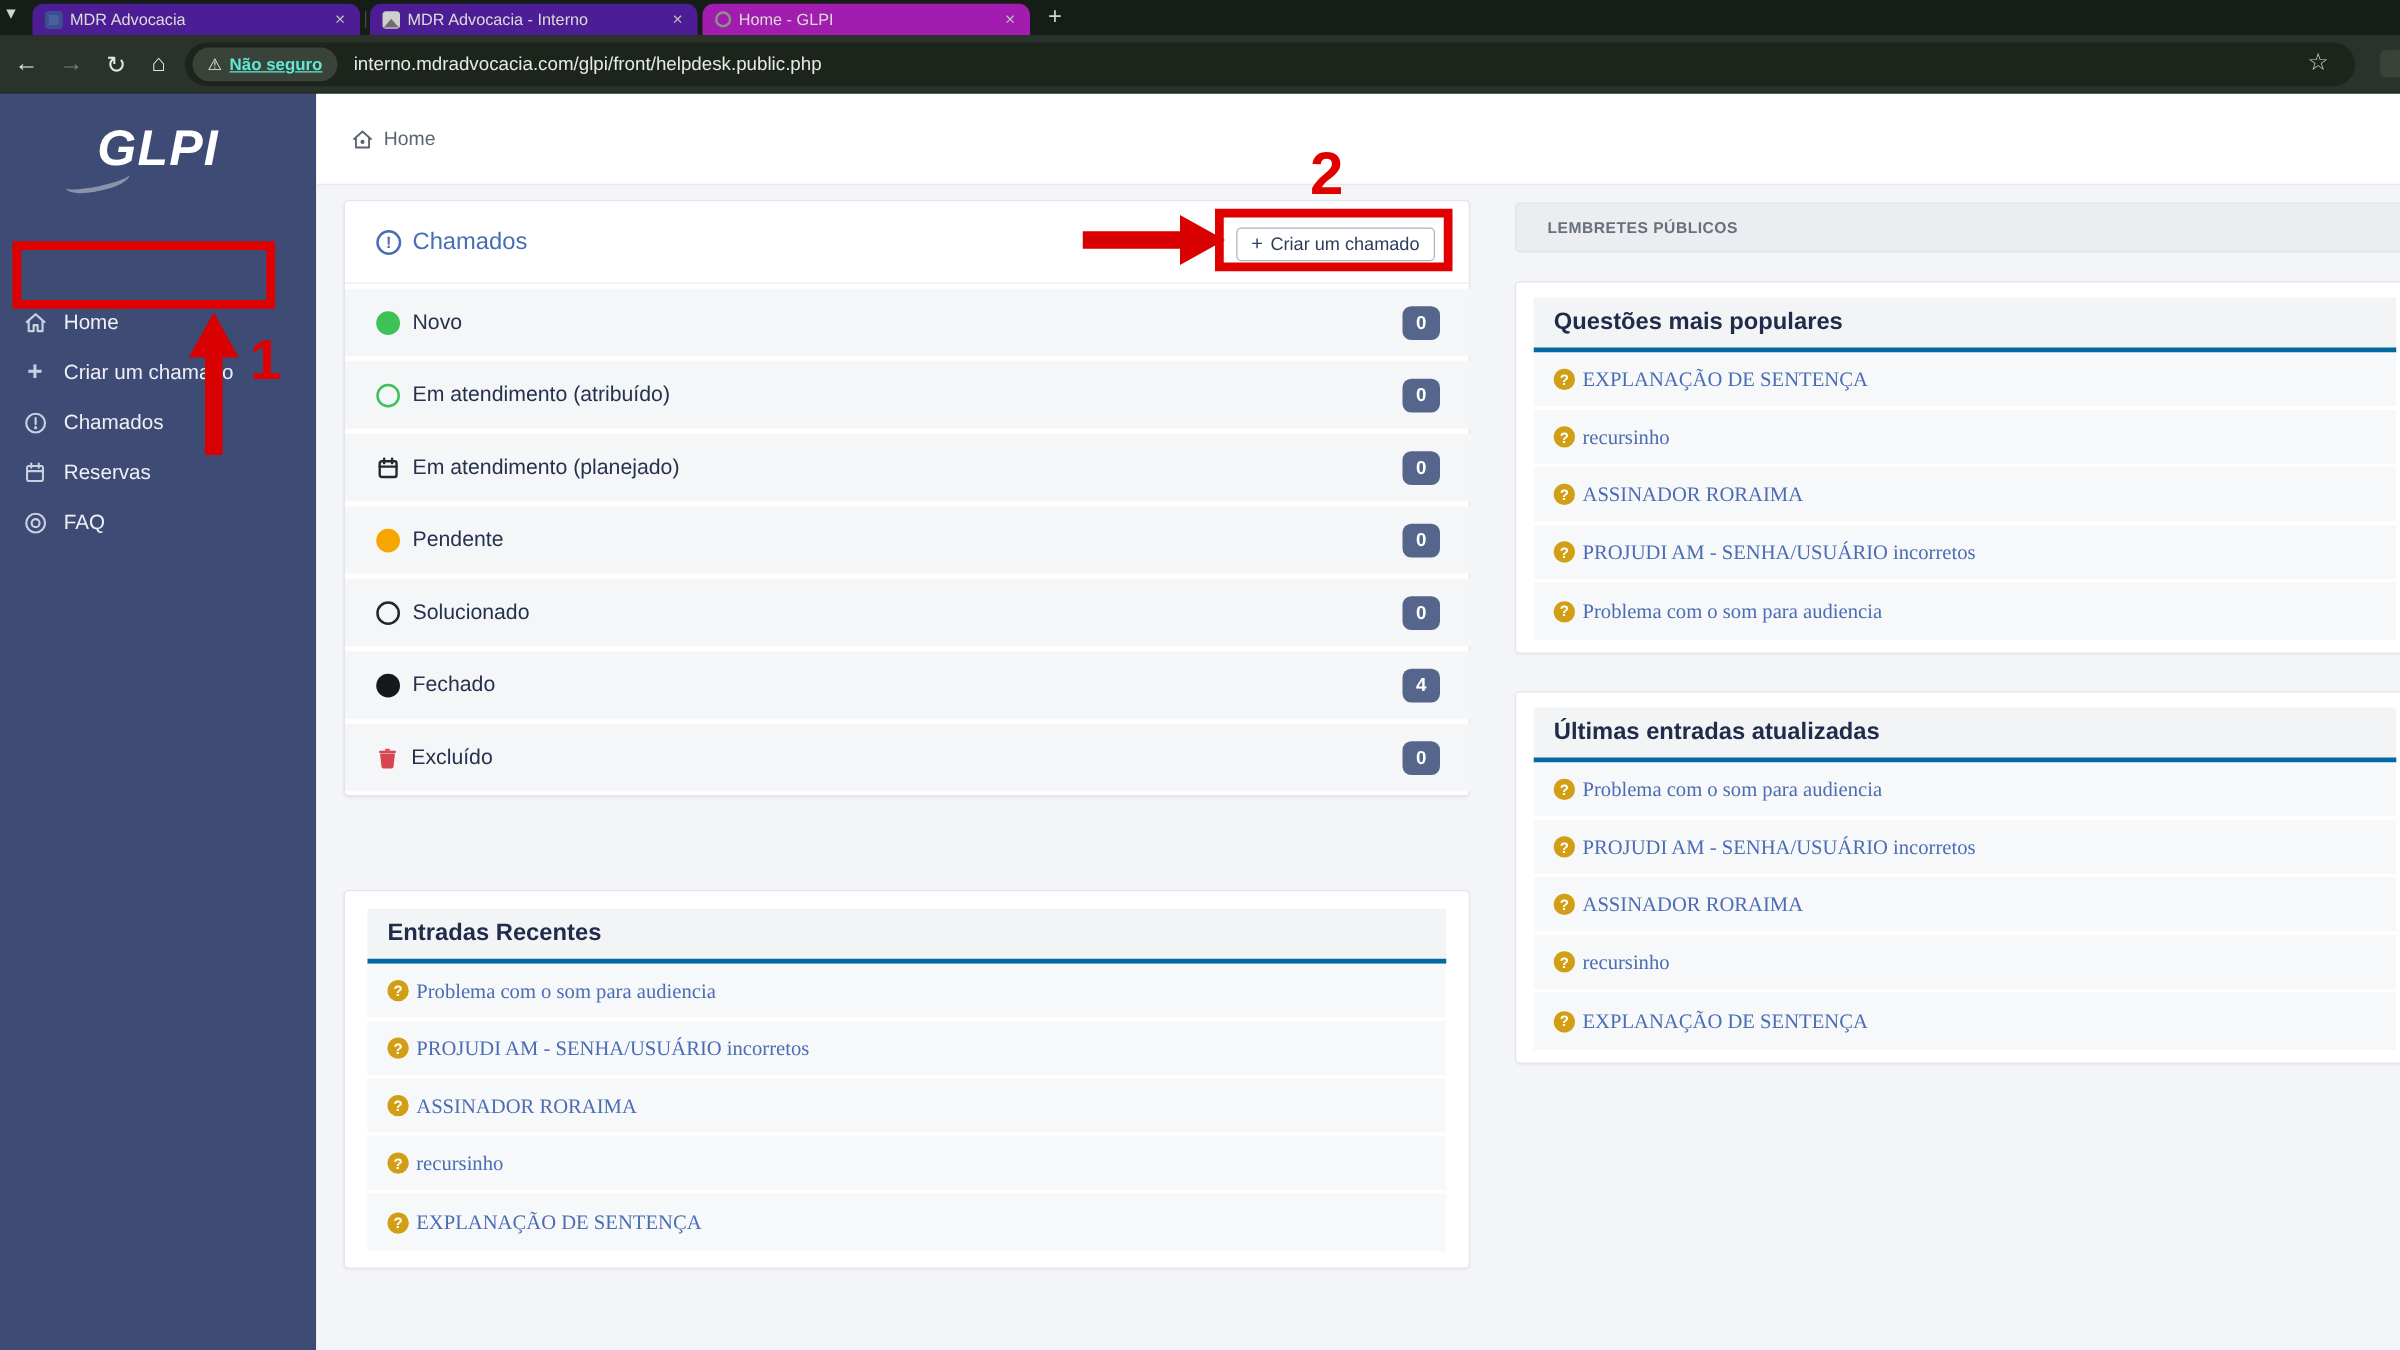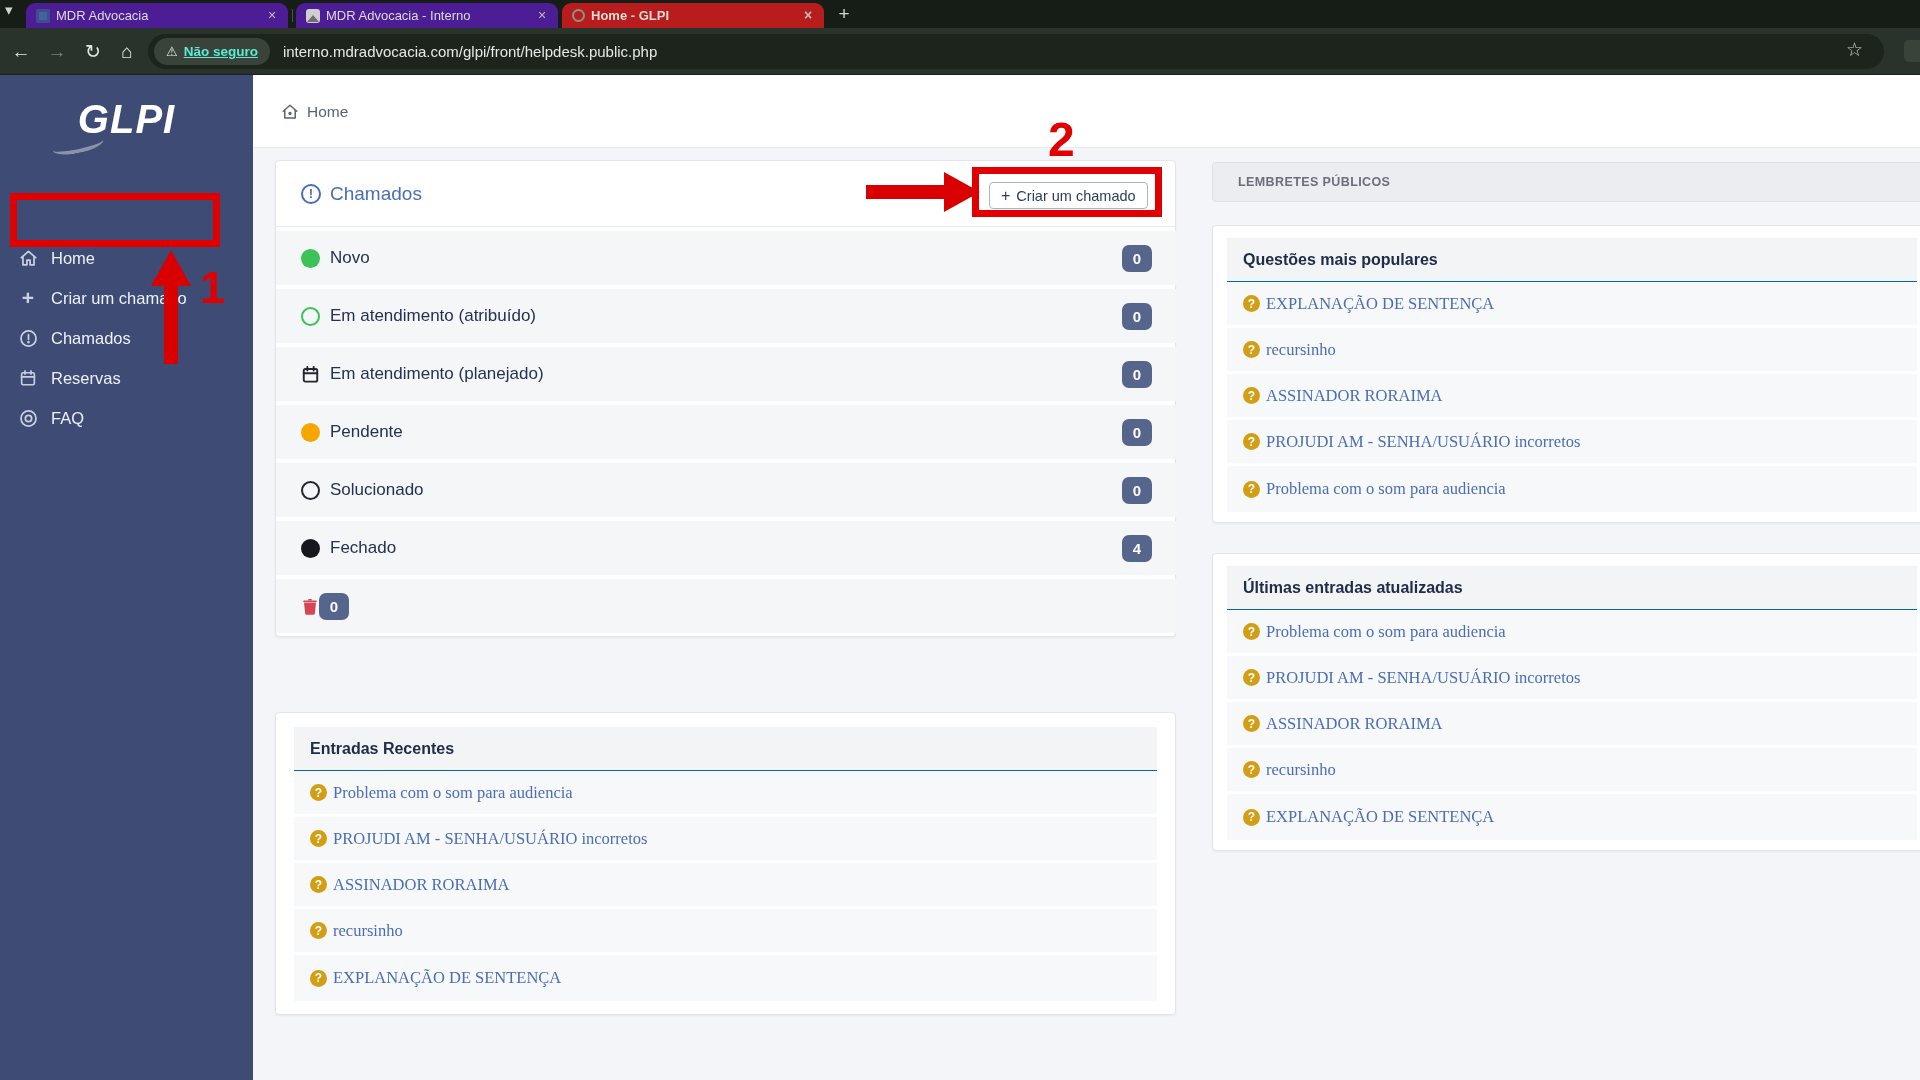--- a/index.html
+++ b/index.html
@@ -4,21 +4,21 @@
 <style>
   * { margin:0; padding:0; box-sizing:border-box; }
   html,body { width:1920px; height:1080px; overflow:hidden; font-family:"Liberation Sans", sans-serif; background:#f3f5f8; }
   .abs { position:absolute; }
   #stage { position:relative; width:1920px; height:1080px; overflow:hidden; }
 
   
   #tabbar { left:0; top:0; width:1920px; height:28px; background:#161d16; }
   .tab { position:absolute; top:3px; height:25px; border-radius:9px 9px 0 0; display:flex; align-items:center; padding:0 8px 0 10px; width:262px; }
   .tab.inactive { background:#4c1d95; }
-  .tab.active { background:#b91c1c;font-weight:bold; }
+  .tab.active { background:#a21caf; }
   .tab-title { color:#d9ded9; font-size:13px; white-space:nowrap; overflow:hidden; flex:1; margin:0 6px; }
   .tab-close { color:#b9c1b9; font-size:14px; width:16px; height:16px; line-height:15px; text-align:center; border-radius:50%; flex:none; }
   .favicon { width:14px; height:14px; flex:none; border-radius:3px; }
   .fav-blue { background:#485fa2; box-shadow:inset 0 0 0 3px #3a4f8c; }
   .fav-img { background:#cfcfcf; position:relative; overflow:hidden; }
   .fav-img::after { content:""; position:absolute; left:1px; bottom:1px; border-left:6px solid transparent; border-right:6px solid transparent; border-bottom:7px solid #6e6e6e; }
   .fav-ring { width:13px; height:13px; border:2px solid #8a938a; border-radius:50%; background:transparent; flex:none; }
   .tab-divider { position:absolute; top:9px; width:1px; height:13px; background:#4a524a; }
   #tab-search { position:absolute; left:5px; top:1px; color:#cfd6cf; font-size:15px; }
   #new-tab-btn { position:absolute; left:832px; top:2px; color:#cfd6cf; font-size:19px; width:24px; height:24px; text-align:center; line-height:24px; }
@@ -67,21 +67,21 @@
   .dot.green { background:#3cc257; }
   .dot.green-o { background:transparent; border:2.5px solid #3cc257; }
   .dot.orange { background:#f7a600; }
   .dot.dark-o { background:transparent; border:2.5px solid #23262e; }
   .dot.dark { background:#16181d; }
   .row-svg { flex:none; }
 
   
   #feeds-band { left:275px; top:652px; width:901px; height:42px; }
   #recent-card { left:275px; top:712px; width:901px; height:303px; padding:14px 18px; }
-  .list-head { height:44px; background:#f3f4f6; border-bottom:1px solid #0369a1; display:flex; align-items:center; padding-left:16px; color:#202c49; font-size:16px; font-weight:bold; }
+  .list-head { height:44px; background:#f3f4f6; border-bottom:4px solid #0369a1; display:flex; align-items:center; padding-left:16px; color:#202c49; font-size:19px; font-weight:bold; }
   .litem { height:46px; background:#f7f8f9; border-bottom:3px solid #fff; display:flex; align-items:center; padding-left:16px; gap:6px; }
   .litem:last-child { border-bottom:none; }
   .qic { width:17px; height:17px; border-radius:50%; background:#d19e15; color:#fff; font-size:12px; font-weight:bold; display:flex; align-items:center; justify-content:center; flex:none; }
   .litem a { color:#4a6db5; font-size:16.5px; text-decoration:none; white-space:nowrap;font-family:Liberation Serif, serif; }
 
   
   #reminders-band { left:1212px; top:162px; width:720px; height:40px; }
   #popular-card { left:1212px; top:225px; width:720px; height:298px; padding:12px 14px; }
   #updated-card { left:1212px; top:553px; width:720px; height:298px; padding:12px 14px; }
 
@@ -254,20 +254,21 @@
         <span class="dot dark"></span>
         <span class="slabel">Fechado</span>
         <span class="sbadge">4</span>
       </div>
       <div class="srow">
         <svg class="row-svg" width="18" height="19" viewBox="0 0 24 24" fill="#d64550">
             <path d="M4 7h16l-1.6 14.2a2 2 0 0 1-2 1.8H7.6a2 2 0 0 1-2-1.8L4 7z"></path>
             <rect x="3" y="4" width="18" height="2.4" rx="1"></rect>
             <path d="M9 4l1-2h4l1 2z"></path>
           </svg>
+        <span class="slabel">Excluído</span>
         <span class="sbadge">0</span>
       </div>
     </div>
   </div>
 
 
   <div id="recent-card" class="card">
     <div class="list-head">Entradas Recentes</div>
     <div class="litem">
       <span class="qic">?</span>

